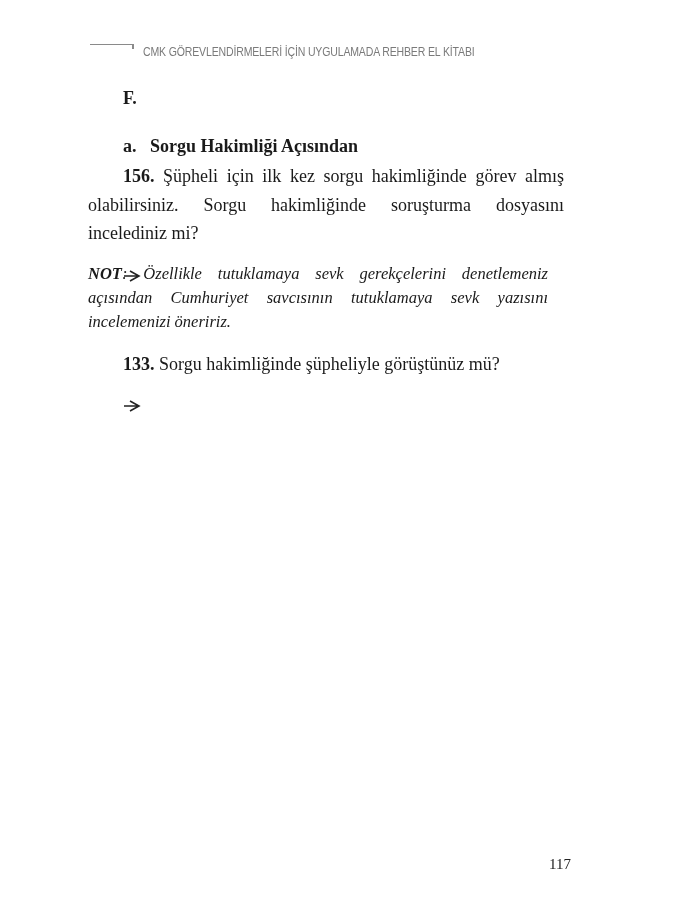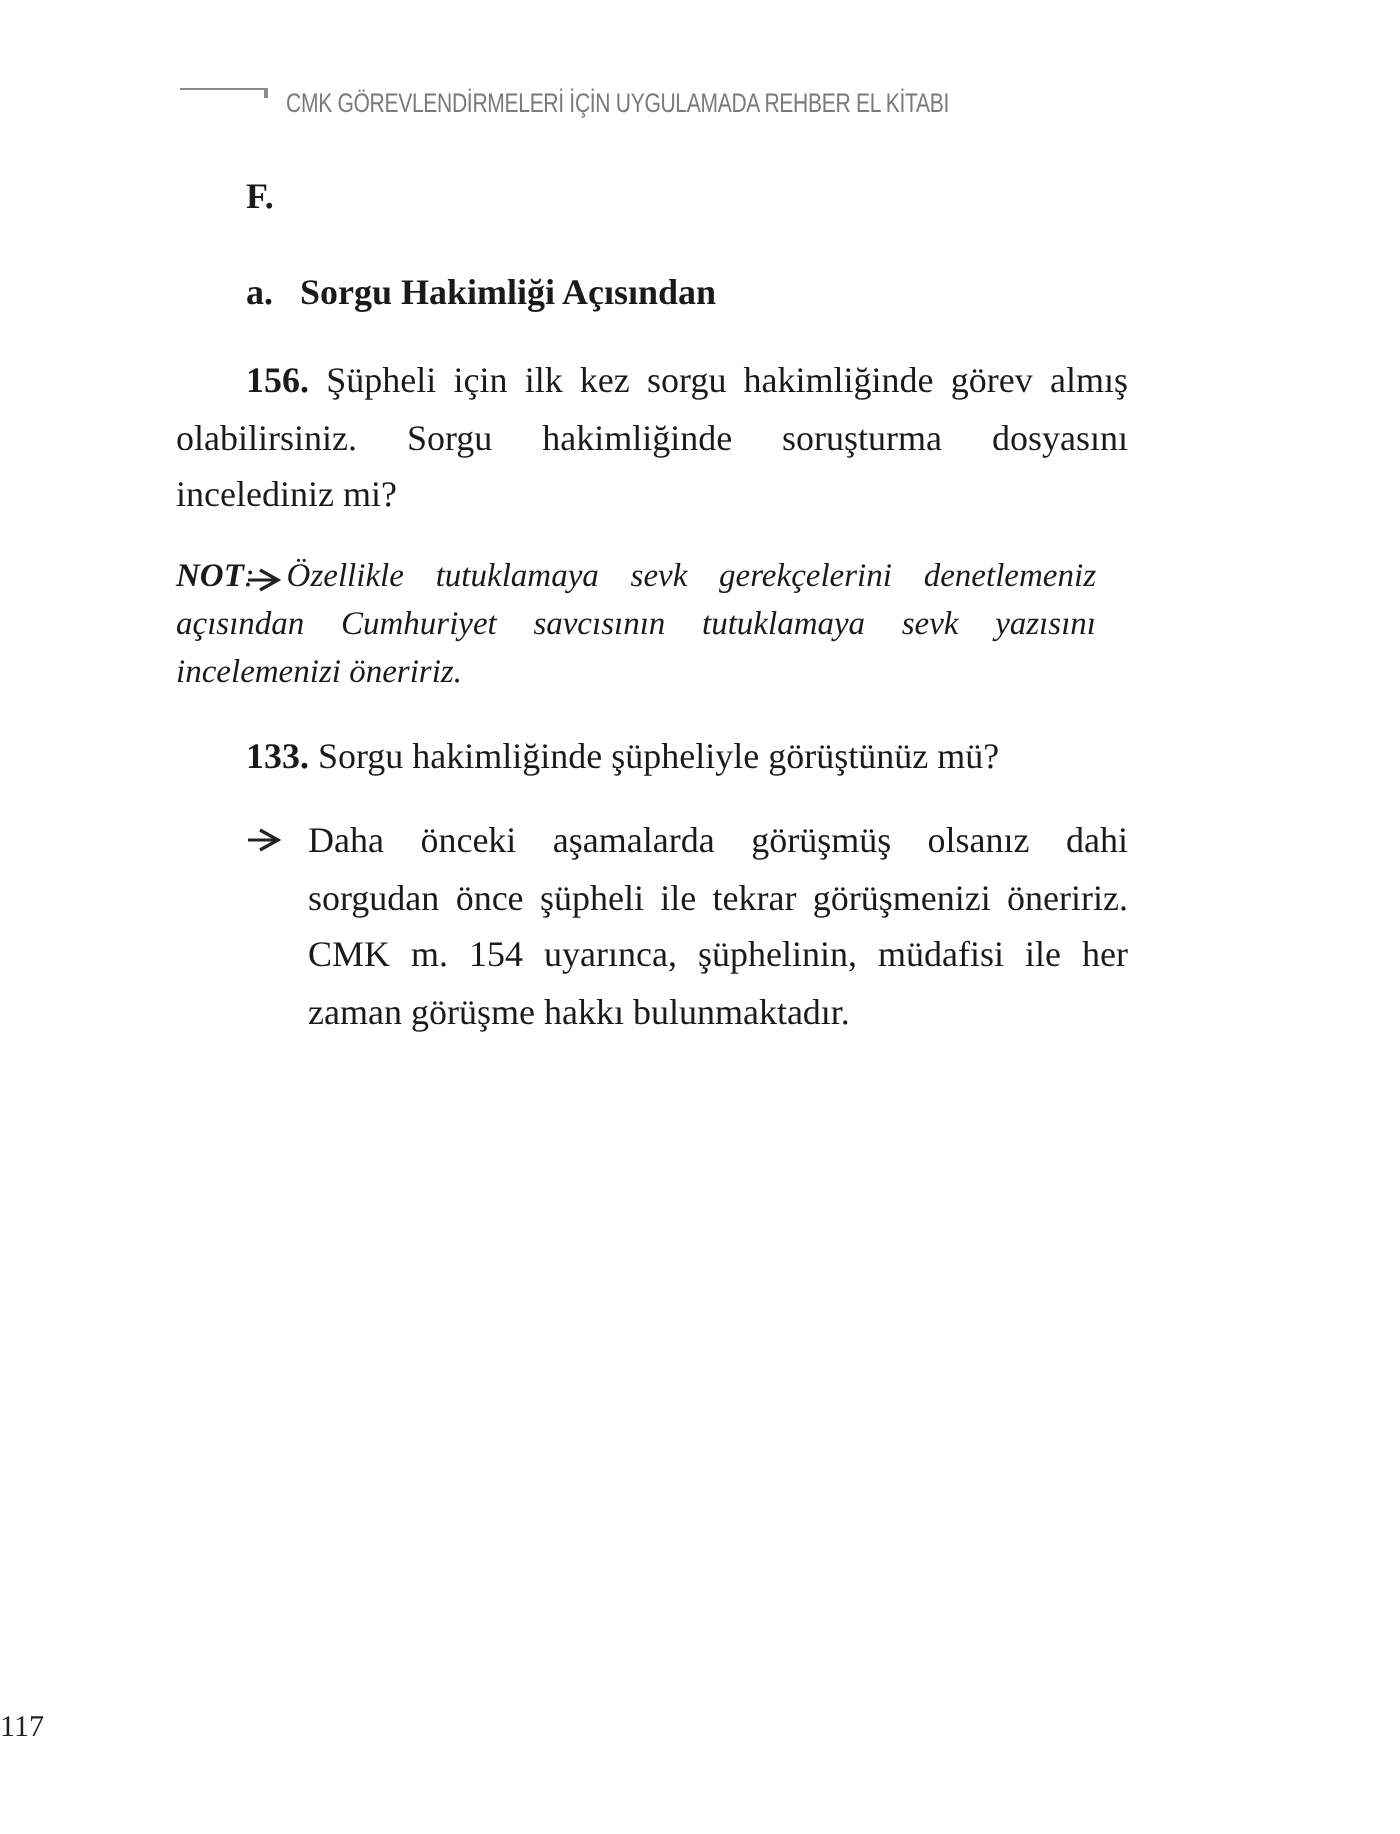--- a/index.html
+++ b/index.html
@@ -93,21 +93,21 @@
       text-align: justify;
     }
     .note .note-label {
       font-weight: bold;
     }
     .page-number {
       position: absolute;
       top: 856px;
       left: 0;
       width: 571px;
-      text-align: left;
+      text-align: right;
       font-size: 15px;
       color: #222;
     }
   </style>
 </head>
 <body>
 
 <div class="running-header">
   <div class="header-rule"></div>
   <div class="header-square"></div>
@@ -118,21 +118,21 @@
 
   <h2 class="section-heading h-f">
     <span class="marker">F.</span>
   </h2>
 
   <h3 class="section-heading h-a" style="margin-top:19px;">
     <span class="marker">a.</span>
     <span>Sorgu Hakimliği Açısından</span>
   </h3>
 
-  <p class="question" style="margin-top:16px;">
+  <p class="question" style="margin-top:2px;">
     <span class="num">156.</span>
     <span>Şüpheli için ilk kez sorgu hakimliğinde görev almış olabilirsiniz. Sorgu hakimliğinde soruşturma dosyasını incelediniz mi?</span>
   </p>
 
   <p class="answer">
     <svg class="arrow" viewBox="0 0 18 14">
       <path d="M1 7 L16 7 M7 2 L16 7 L7 12" stroke="#222" stroke-width="1.6" fill="none"></path>
     </svg>
   </p>
 
@@ -141,18 +141,17 @@
   </p>
 
   <p class="question">
     <span class="num">133.</span>
     <span>Sorgu hakimliğinde şüpheliyle görüştünüz mü?</span>
   </p>
   <p class="answer">
     <svg class="arrow" viewBox="0 0 18 14">
       <path d="M1 7 L16 7 M7 2 L16 7 L7 12" stroke="#222" stroke-width="1.6" fill="none"></path>
     </svg>
-    <span>Daha önceki aşamalarda görüşmüş olsanız dahi sorgudan önce şüpheli ile tekrar görüşmenizi öneririz. CMK m. 154 uyarınca, şüphelinin, müdafisi ile her zaman görüşme hakkı bulunmaktadır.</span>
   </p>
 
 </div>
 
 <div class="page-number">117</div>
 
 </body></html>

